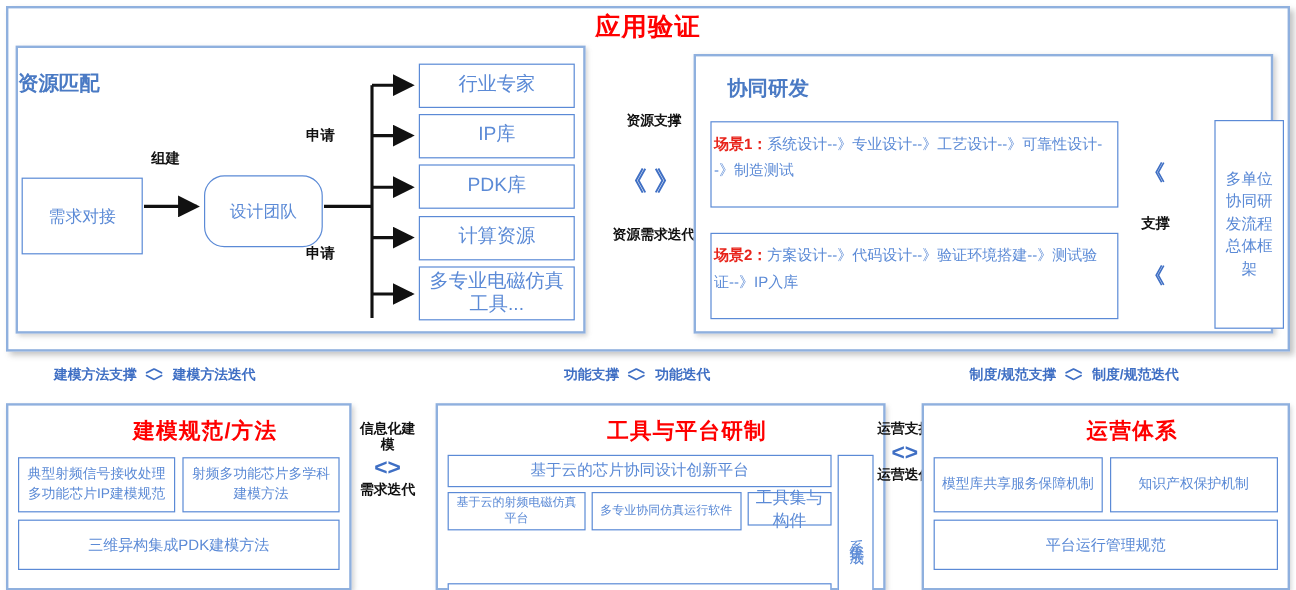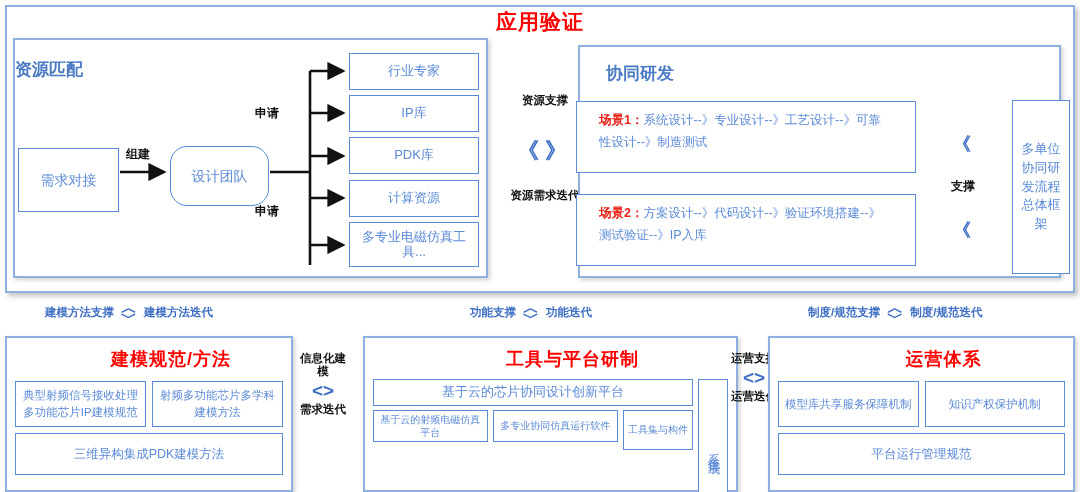--- a/index.html
+++ b/index.html
@@ -22,47 +22,47 @@
              font-size:21px;font-weight:bold;color:#f00;letter-spacing:1px;}
 
   
   .res-panel{position:absolute;left:13px;top:38px;width:475px;height:240px;
              box-sizing:border-box;border:2px solid #8fb0de;background:#fff;
              box-shadow:2px 2px 4px rgba(140,140,140,.4);}
   .res-title{position:absolute;left:15px;top:58px;font-size:17px;font-weight:bold;color:#4a7ac4;}
   .b-need{position:absolute;left:18px;top:148px;width:101px;height:64px;font-size:14px;}
   .b-team{position:absolute;left:170px;top:146px;width:99px;height:60px;font-size:14px;border-radius:17px;}
 
-  .r-box{position:absolute;left:349px;width:130px;font-size:13px;text-align:center;}
+  .r-box{position:absolute;left:349px;width:130px;font-size:16px;text-align:center;}
   .r1{top:53px;height:37px;}
   .r2{top:95px;height:37px;}
   .r3{top:137px;height:37px;}
   .r4{top:180px;height:37px;}
   .r5{top:222px;height:45px;padding:0 4px;}
 
-  .lab-zu{position:absolute;left:126px;top:146px;font-size:12px;}
+  .lab-zu{position:absolute;left:126px;top:124px;font-size:12px;}
   .lab-ap1{position:absolute;left:255px;top:105px;font-size:12px;}
   .lab-ap2{position:absolute;left:255px;top:203px;font-size:12px;}
 
   svg.wires{position:absolute;left:0;top:0;width:1080px;height:492px;
             pointer-events:none;}
 
   
   .mid-lab-top{position:absolute;left:500px;top:93px;width:90px;text-align:center;font-size:11.5px;}
   .mid-chev{position:absolute;left:500px;top:136px;width:90px;text-align:center;
             font-size:22px;font-weight:bold;color:#3f6fc4;letter-spacing:6px;}
   .mid-lab-bot{position:absolute;left:494px;top:188px;width:102px;text-align:center;font-size:11.5px;}
 
   
   .co-panel{position:absolute;left:578px;top:45px;width:483px;height:233px;
             box-sizing:border-box;border:2px solid #8fb0de;background:#fff;
             box-shadow:2px 2px 4px rgba(140,140,140,.4);}
   .co-title{position:absolute;left:606px;top:62px;font-size:17px;font-weight:bold;color:#4a7ac4;}
-  .sc-box{position:absolute;left:576px;width:340px;box-sizing:border-box;
-          border:1.5px solid #5b8ad6;background:#fff;padding:8px 22px;
+  .sc-box{position:absolute;left:592px;width:340px;box-sizing:border-box;
+          border:1.5px solid #5b8ad6;background:#fff;padding:8px 2px;
           font-size:12.5px;line-height:1.75;color:#5b8ad6;text-align:left;}
   .sc1{top:101px;height:72px;}
   .sc2{top:194px;height:72px;}
   .sc-box b{color:#e8231a;}
 
   .sup-chev1{position:absolute;left:940px;top:132px;width:46px;text-align:center;
              font-size:18px;font-weight:bold;color:#3f6fc4;letter-spacing:2px;}
   .sup-lab{position:absolute;left:940px;top:178px;width:46px;text-align:center;font-size:12px;}
   .sup-chev2{position:absolute;left:940px;top:218px;width:46px;text-align:center;
              font-size:18px;font-weight:bold;color:#3f6fc4;letter-spacing:2px;}
@@ -100,21 +100,21 @@
   .cellA{height:46px;font-size:11.5px;padding:0 3px;line-height:1.45;flex:1;}
   .cellWide{height:42px;font-size:12.5px;margin:6px 8px 0 8px;}
 
   
   .tl-wrap{display:flex;gap:5px;padding:0 8px;margin-top:8px;}
   .tl-left{flex:1;display:flex;flex-direction:column;gap:4px;}
   .tl-top{height:27px;font-size:13px;}
   .tl-mid{display:flex;gap:5px;}
   .tl-m1{flex:1.05;height:32px;font-size:10px;line-height:1.35;padding:0 2px;}
   .tl-m2{flex:1.15;height:32px;font-size:10px;line-height:1.35;padding:0 2px;}
-  .tl-m3{flex:.62;height:40px;font-size:10px;line-height:1.35;padding:0 2px;}
+  .tl-m3{flex:.62;height:28px;font-size:14px;line-height:1.35;padding:0 2px;}
   .tl-bot{height:27px;font-size:13px;margin-top:40px;}
   .tl-side{width:30px;font-size:12px;writing-mode:vertical-rl;letter-spacing:3px;
            padding:4px 0;}
 </style>
 </head>
 <body>
 
 <div class="root">
 
   <div class="top-frame"></div>

